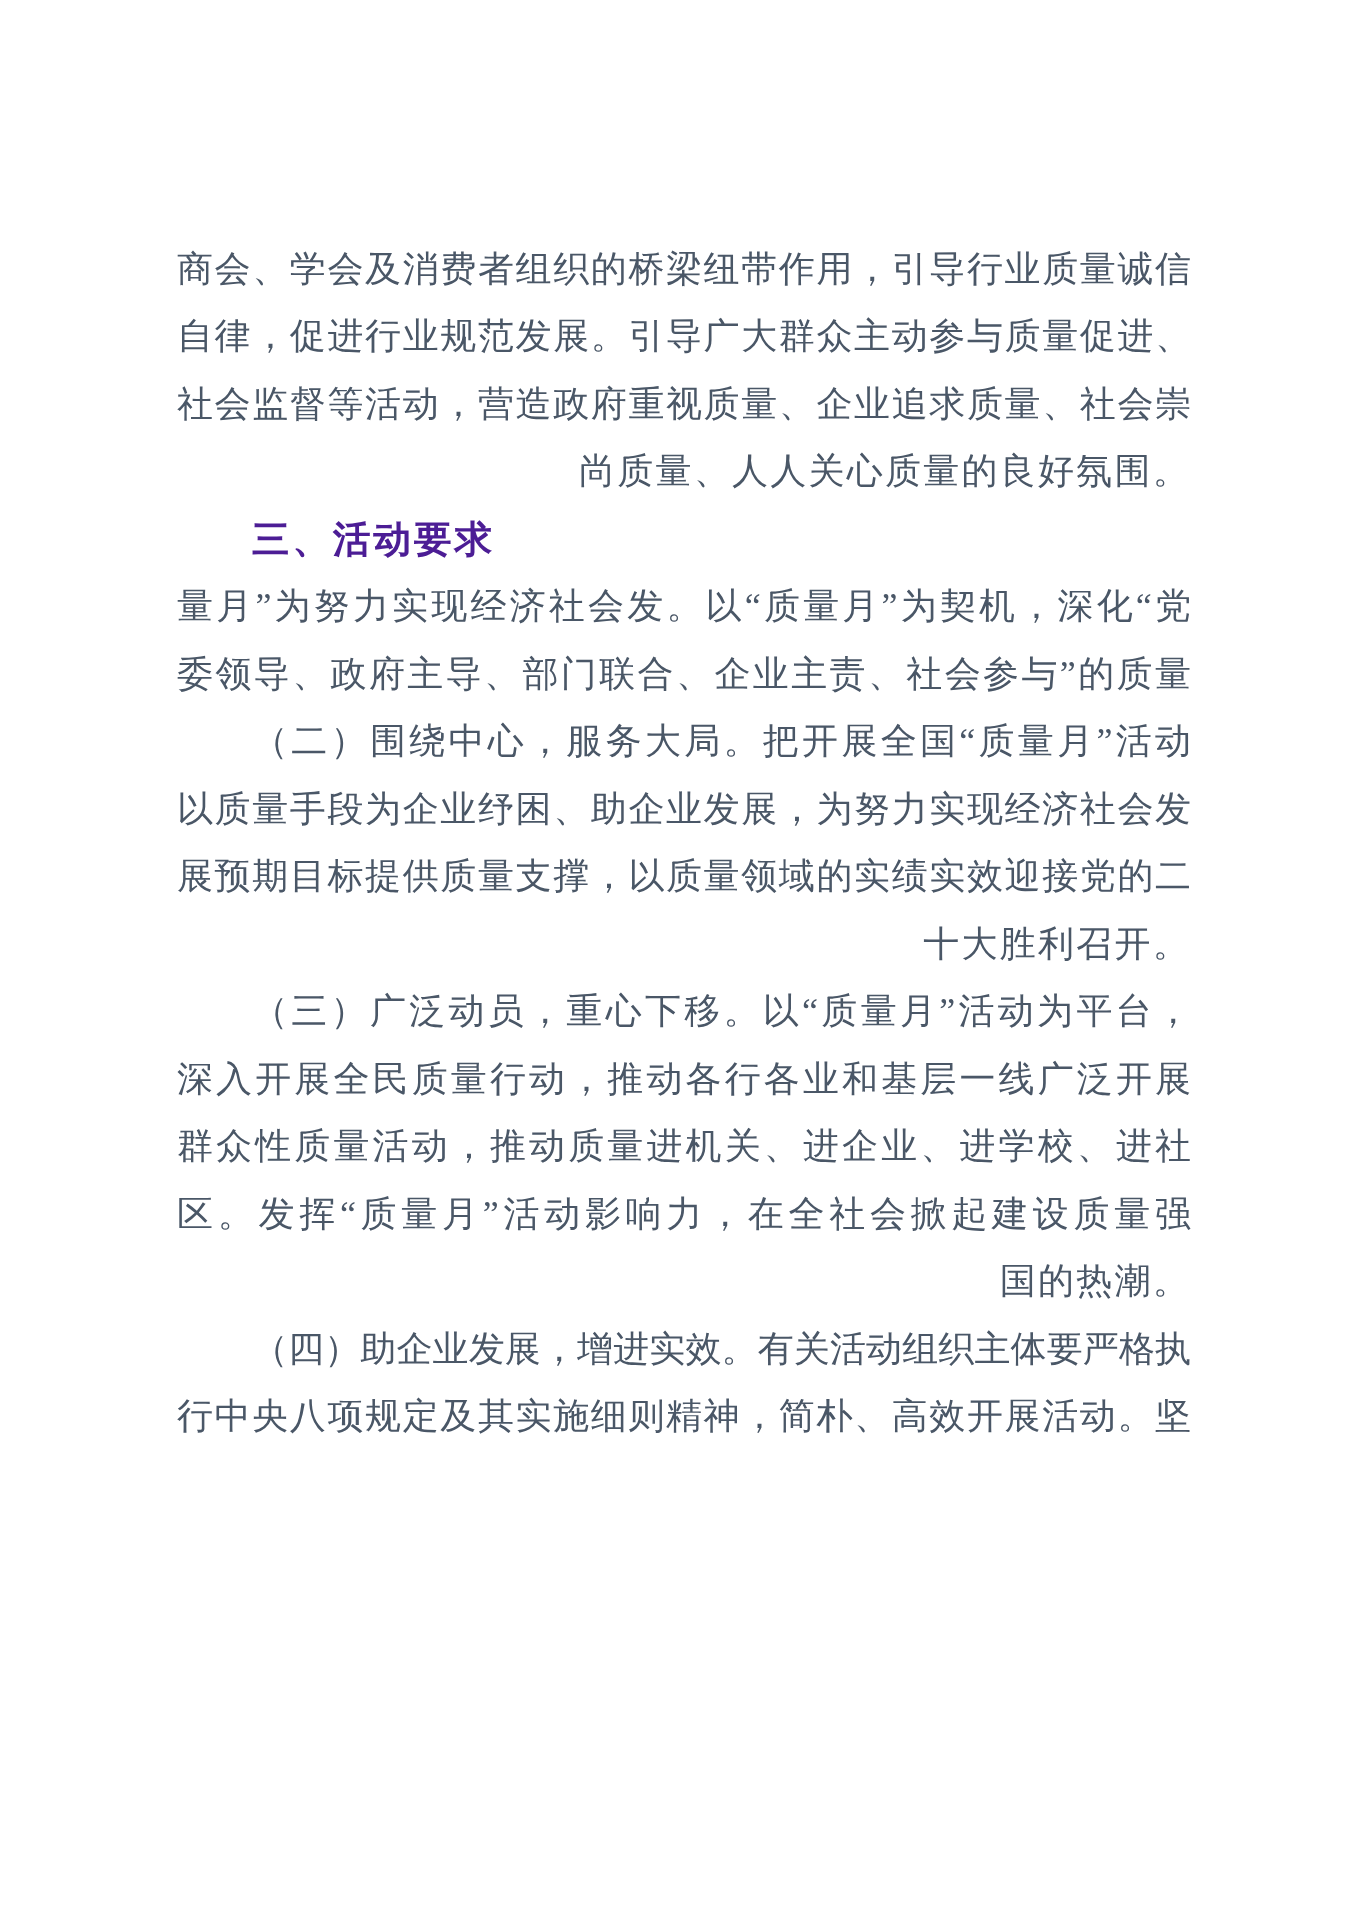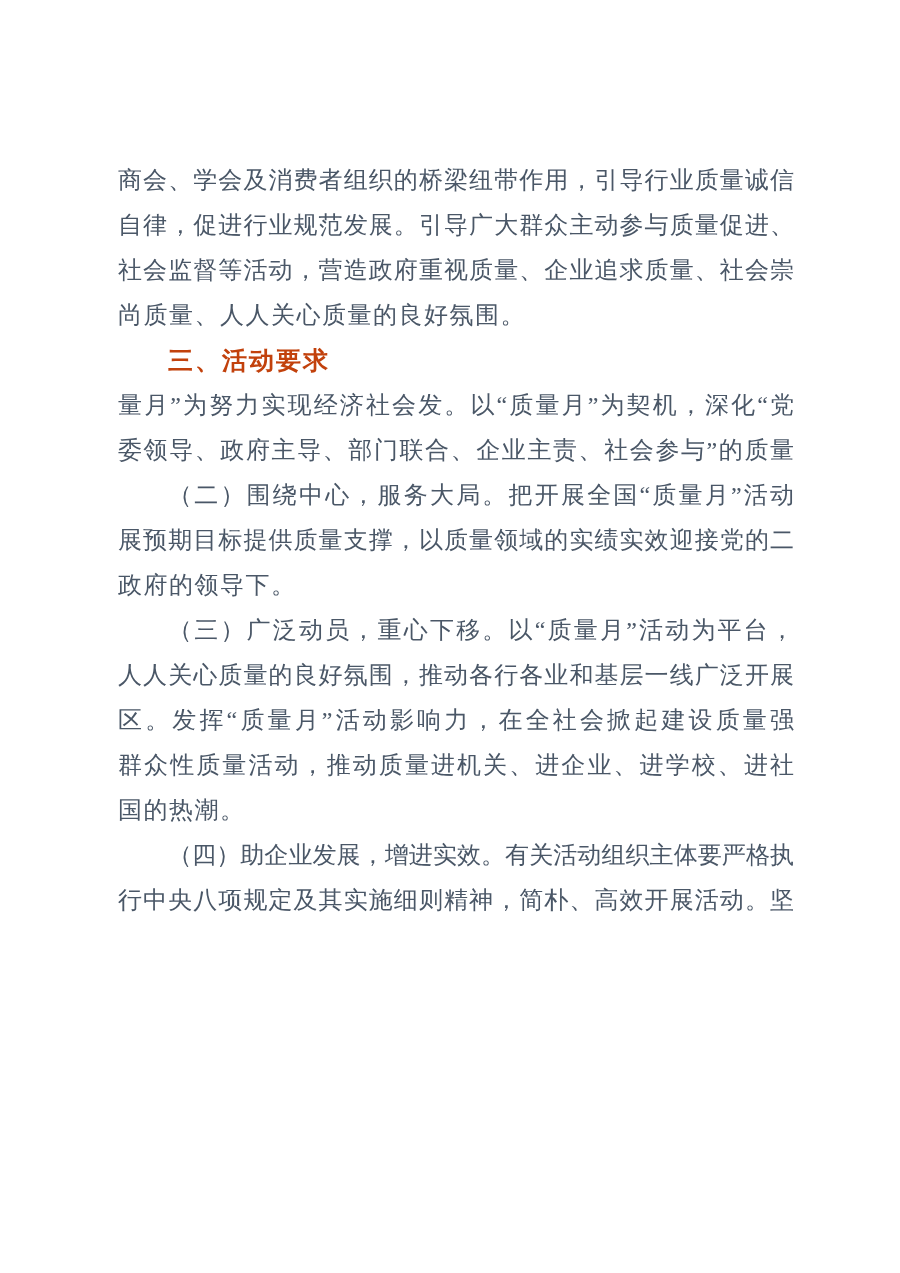--- a/index.html
+++ b/index.html
@@ -31,29 +31,29 @@
   .line.full {
     text-align: justify;
     text-align-last: justify;
   }
   .line.indent-full {
     text-indent: 50px;
     text-align: justify;
     text-align-last: justify;
   }
   .line.end {
-    text-align: left;
+    text-align: right;
     letter-spacing: 1.5px;
   }
   .line.heading {
     text-indent: 50px;
     font-family: "Liberation Sans", "DejaVu Sans", sans-serif;
     font-weight: 700;
     font-size: 25px;
-    color: #c2410c;
+    color: #4c1d95;
     letter-spacing: 2px;
   }
   .page-number {
     position: absolute;
     top: 1146px;
     right: 120px;
     height: 45px;
     line-height: 45px;
     font-size: 25px;
     color: #4a5767;
@@ -67,24 +67,25 @@
 <div class="page">
   <div class="text-block">
       <div class="line full">商会、学会及消费者组织的桥梁纽带作用，引导行业质量诚信</div>
       <div class="line full">自律，促进行业规范发展。引导广大群众主动参与质量促进、</div>
       <div class="line full">社会监督等活动，营造政府重视质量、企业追求质量、社会崇</div>
       <div class="line end">尚质量、人人关心质量的良好氛围。</div>
       <div class="line heading">三、活动要求</div>
       <div class="line full">量月”为努力实现经济社会发。以“质量月”为契机，深化“党</div>
       <div class="line full">委领导、政府主导、部门联合、企业主责、社会参与”的质量</div>
       <div class="line indent-full">（二）围绕中心，服务大局。把开展全国“质量月”活动</div>
+      <div class="line full">以质量手段为企业纾困、助企业发展，为努力实现经济社会发</div>
       <div class="line full">展预期目标提供质量支撑，以质量领域的实绩实效迎接党的二</div>
-      <div class="line end">政府的领导下。</div>
+      <div class="line end">十大胜利召开。</div>
       <div class="line indent-full">（三）广泛动员，重心下移。以“质量月”活动为平台，</div>
-      <div class="line full">人人关心质量的良好氛围，推动各行各业和基层一线广泛开展</div>
+      <div class="line full">深入开展全民质量行动，推动各行各业和基层一线广泛开展</div>
+      <div class="line full">群众性质量活动，推动质量进机关、进企业、进学校、进社</div>
       <div class="line full">区。发挥“质量月”活动影响力，在全社会掀起建设质量强</div>
-      <div class="line full">群众性质量活动，推动质量进机关、进企业、进学校、进社</div>
       <div class="line end">国的热潮。</div>
       <div class="line indent-full">（四）助企业发展，增进实效。有关活动组织主体要严格执</div>
       <div class="line full">行中央八项规定及其实施细则精神，简朴、高效开展活动。坚</div>
     </div>
   <div class="page-number">— 5 —</div>
 </div>
 
 </body></html>

